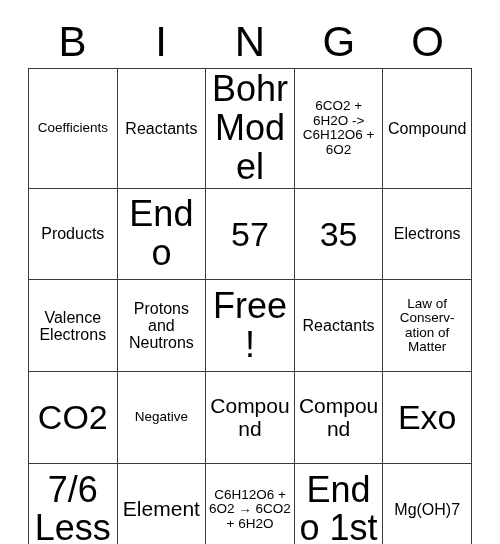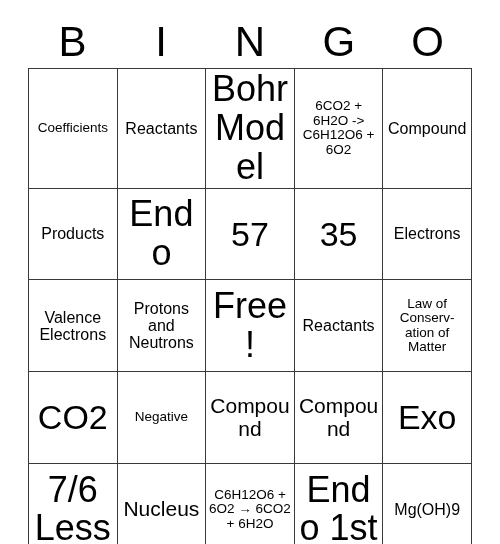--- a/index.html
+++ b/index.html
@@ -155,28 +155,28 @@
           </td>
         <td>
             <span class="cell-text fs-xl">Exo</span>
           </td>
       </tr>
       <tr>
         <td>
             <span class="cell-text fs-lg">7/6 Less</span>
           </td>
         <td>
-            <span class="cell-text fs-md">Nucleus</span>
+            <span class="cell-text fs-md">Element</span>
           </td>
         <td>
             <span class="cell-text fs-xs">C6H12O6 + 6O2 → 6CO2 + 6H2O</span>
           </td>
         <td>
             <span class="cell-text fs-lg">Endo 1st</span>
           </td>
         <td>
-            <span class="cell-text fs-sm">Mg(OH)9</span>
+            <span class="cell-text fs-sm">Mg(OH)7</span>
           </td>
       </tr>
     </tbody>
   </table>
 
 </div>
 
 </body></html>

